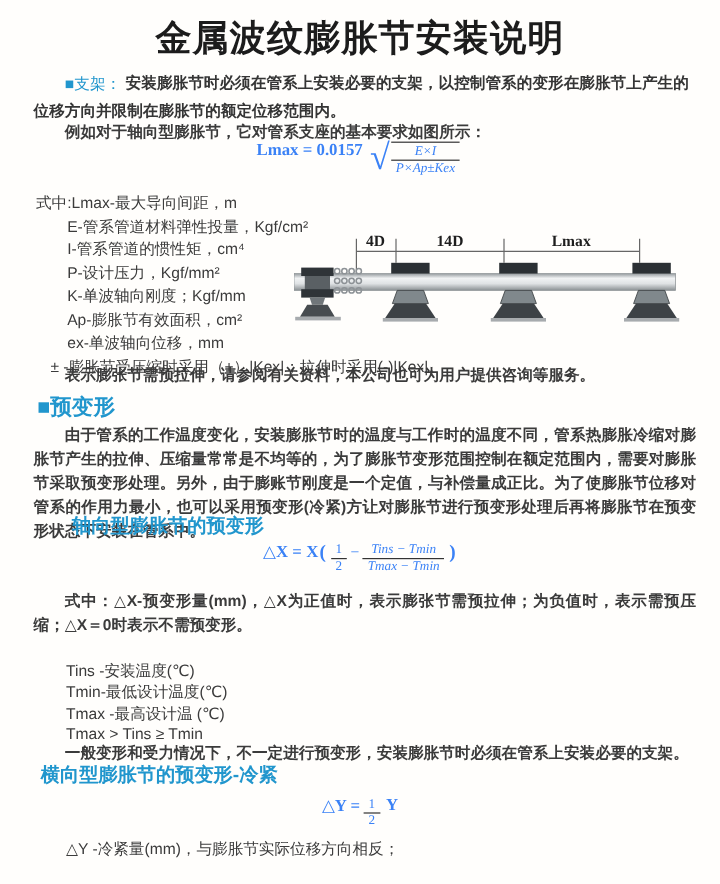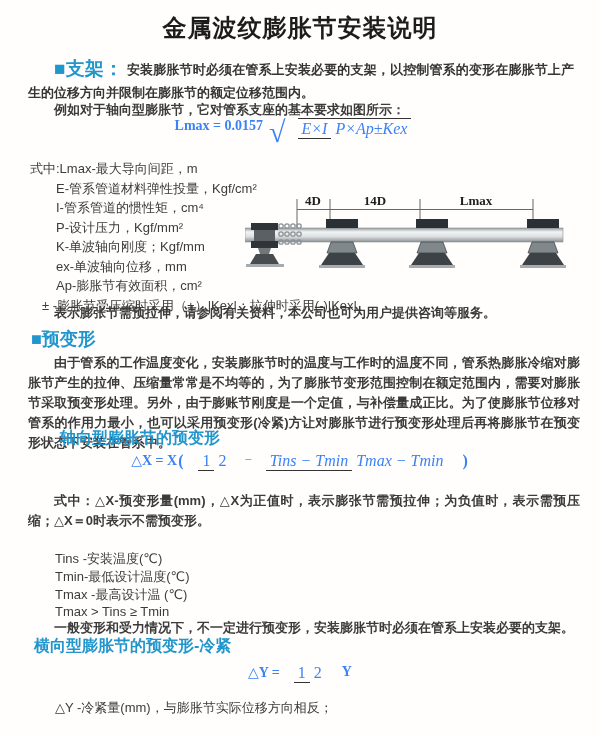--- a/index.html
+++ b/index.html
@@ -2,35 +2,35 @@
 <html><head>
 <meta charset="utf-8">
 <style>
   html,body{margin:0;padding:0;background:#fff;}
   .page{
     position:relative;width:600px;height:737px;background:#fffefc;overflow:hidden;
     font-family:"Liberation Sans","DejaVu Sans",sans-serif;color:#3b3b3b;font-size:13px;
   }
   .page-title{
     position:absolute;top:12px;left:0;right:0;margin:0;text-align:center;
-    font-size:24px;font-weight:700;color:#1c1c1c;letter-spacing:1px;
+    font-size:30px;font-weight:700;color:#1c1c1c;letter-spacing:1px;
   }
   .para{margin:0;line-height:20px;text-align:justify;}
   .indent{text-indent:2em;}
   .bold{font-weight:700;color:#353535;}
   .p-intro{position:absolute;top:57px;left:28px;right:26px;line-height:23px;}
-  .sec-head-inline{font-size:19px;font-weight:700;vertical-align:-1px;}
+  .sec-head-inline{font-size:13px;font-weight:400;vertical-align:-1px;}
   .blue{color:#2196cd;}
   .p-example{position:absolute;top:100px;left:28px;right:26px;font-weight:600;}
 
   
   .formula{position:absolute;left:0;right:0;display:flex;justify-content:center;align-items:flex-start;
     font-family:"Liberation Serif","DejaVu Serif",serif;color:#3b82f6;}
   .f-lhs{font-weight:700;font-size:14px;}
-  .frac{display:inline-flex;flex-direction:row;text-align:center;line-height:1.15;font-size:16px;margin:0 14px;}
+  .frac{display:inline-flex;flex-direction:column;text-align:center;line-height:1.15;font-size:11px;margin:0 3px;}
   .frac .num{border-bottom:1px solid #333;padding:0 4px;}
   .frac .den{padding:0 4px;}
   .ital{font-style:italic;}
   .radical{font-size:30px;font-weight:400;line-height:1;margin:0 -2px 0 6px;transform:translateY(-1px);}
   .under-root{border-top:1.6px solid #333;padding-top:1px;}
   .f1{top:118px;}
   .f2{top:452px;font-size:13px;}
   .f2 .paren{font-size:16px;margin:0 1px;}
   .f3{top:664px;}
   .f3 .f-lhs,.f3 .rhs{font-weight:700;font-size:14px;}
@@ -83,22 +83,22 @@
       <span class="den ital">P×Ap±Kex</span>
     </span>
   </div>
 
   <div class="defs">
     <div class="def">式中:Lmax-最大导向间距，m</div>
     <div class="def sub">E-管系管道材料弹性投量，Kgf/cm²</div>
     <div class="def sub">I-管系管道的惯性矩，cm⁴</div>
     <div class="def sub">P-设计压力，Kgf/mm²</div>
     <div class="def sub">K-单波轴向刚度；Kgf/mm</div>
+    <div class="def sub">Ap-膨胀节有效面积，cm²</div>
     <div class="def sub">ex-单波轴向位移，mm</div>
-    <div class="def sub">Ap-膨胀节有效面积，cm²</div>
     <div class="def pm">± -膨胀节受压缩时采用（+）|Kex|；拉伸时采用(-)|Kex|。</div>
   </div>
 
   <svg class="diagram" width="330" height="100" viewBox="0 0 330 100">
     <defs>
       <linearGradient id="pg" x1="0" y1="0" x2="0" y2="1">
         <stop offset="0" stop-color="#969c9f"></stop>
         <stop offset="0.28" stop-color="#f1f3f4"></stop>
         <stop offset="0.6" stop-color="#dfe2e4"></stop>
         <stop offset="1" stop-color="#8a9093"></stop>

